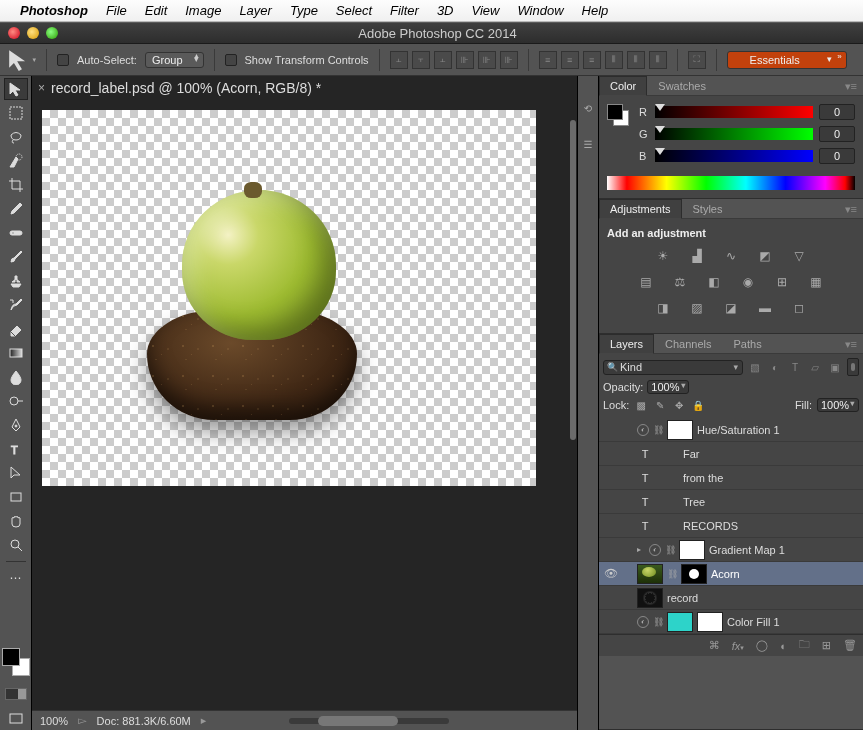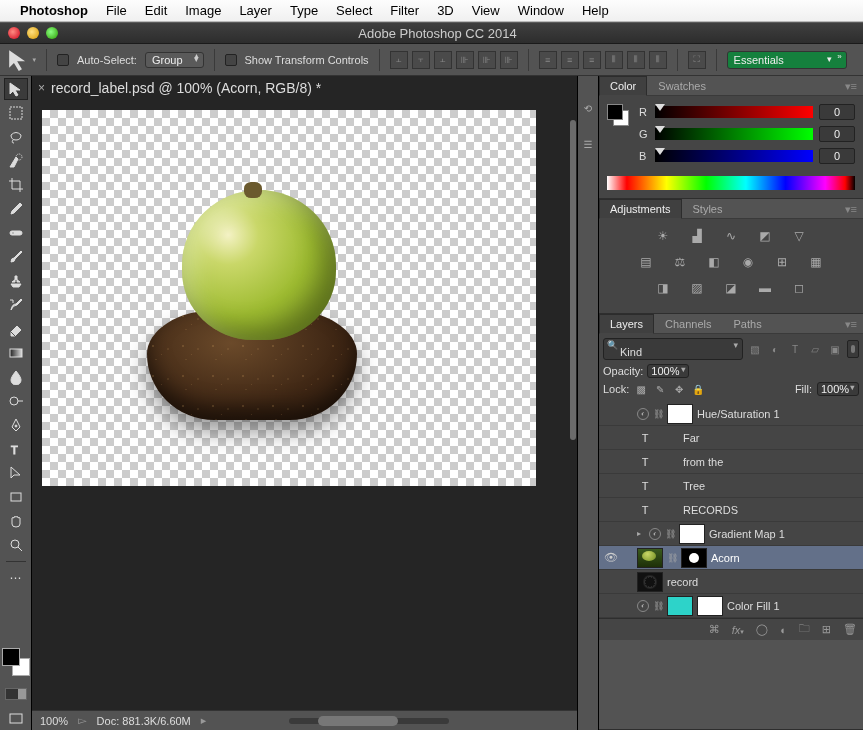--- a/index.html
+++ b/index.html
@@ -1,19 +1,19 @@
 <!DOCTYPE html>
 <html><head>
 <meta charset="utf-8">
 <style>
 * { margin:0; padding:0; box-sizing:border-box; font-family:"Lucida Grande","Helvetica Neue",Arial,sans-serif; font-size:11px; -webkit-font-smoothing:antialiased; }
 body { background:#4b4b4b; width:863px; height:730px; overflow:hidden; color:#ddd; user-select:none; }
 
 
-.menubar { height:22px; background:linear-gradient(#fdfdfd,#f0f0f0); display:flex; align-items:center; padding:0 8px; border-bottom:1px solid #b9b9b9; }
+.menubar { height:22px; background:linear-gradient(#fdfdfd,#f0f0f0); display:flex; align-items:center; padding:0 8px; border-bottom:1px solid #b9b9b9;font-style:italic; }
 .apple { font-size:15px; color:#000; margin-right:12px; }
 .menubar span.mi { color:#000; font-size:13px; margin-right:18px; }
 .menubar span.mi.bold { font-weight:bold; }
 
 
 .titlebar { height:22px; background:linear-gradient(#3f3f3f,#2d2d2d); display:flex; align-items:center; position:relative; border-top:1px solid #5a5a5a; border-bottom:1px solid #1a1a1a; }
 .traffic { display:flex; gap:7px; margin-left:8px; }
 .traffic div { width:12px; height:12px; border-radius:50%; }
 .tl-close{background:radial-gradient(circle at 40% 40%,#ff8b82,#d0021b);} .tl-min{background:radial-gradient(circle at 40% 40%,#ffe083,#d99a00);} .tl-max{background:radial-gradient(circle at 40% 40%,#8bff82,#2a9b00);}
 .titlebar .title { position:absolute; left:12px; right:0; text-align:center; color:#ccc; font-size:13px; pointer-events:none; }
@@ -22,21 +22,21 @@
 .optbar { height:32px; background:#535353; border-bottom:1px solid #333; display:flex; align-items:center; padding:0 6px; gap:8px; }
 .opt-toolicon { width:30px; height:22px; display:flex; align-items:center; justify-content:center; }
 .chk { width:12px; height:12px; border:1px solid #222; background:#444; border-radius:2px; }
 .opt-label { color:#ddd; }
 .select { background:#5a5a5a; border:1px solid #333; border-radius:3px; padding:1px 20px 1px 6px; position:relative; color:#eee; }
 .select::after { content:"▾"; position:absolute; right:4px; top:1px; font-size:9px; color:#ccc; }
 .select.dbl::before{content:"▴";position:absolute;right:4px;top:-2px;font-size:8px;color:#ccc;}
 .divider { width:1px; height:22px; background:#3a3a3a; margin:0 2px; }
 .align-icons { display:flex; gap:4px; }
 .ai { width:18px; height:18px; background:#4a4a4a; border:1px solid #333; display:flex; align-items:center; justify-content:center; color:#888; font-size:9px; }
-.ess { background:#15803d; border:1px solid #333; border-radius:3px; padding:2px 22px 2px 6px; position:relative; color:#eee; min-width:120px; }
+.ess { background:#c2410c; border:1px solid #333; border-radius:3px; padding:2px 22px 2px 22px; position:relative; color:#eee; min-width:120px; }
 .ess::after { content:"▾"; position:absolute; right:14px; top:2px; font-size:9px; }
 .ess .double { position:absolute; right:4px; top:2px; font-size:8px; line-height:6px; }
 
 
 .app { display:flex; height:654px; }
 .toolbar { width:32px; background:#535353; border-right:1px solid #000; padding-top:2px; display:flex; flex-direction:column; align-items:center; gap:2px; }
 .tool { width:24px; height:22px; display:flex; align-items:center; justify-content:center; color:#ddd; border:1px solid transparent; position:relative; }
 .tool svg{width:16px;height:16px;fill:#ddd;stroke:#ddd;}
 .tool.sel { background:#3b3b3b; border:1px solid #222; }
 .swatches { margin-top:auto; margin-bottom:10px; width:28px; height:28px; position:relative; }
@@ -89,21 +89,21 @@
 .slider .thumb{position:absolute;left:0;top:-2px;width:0;height:0;border-left:5px solid transparent;border-right:5px solid transparent;border-top:7px solid #ddd;}
 .nbox{width:36px;height:16px;background:#3a3a3a;border:1px solid #222;color:#eee;text-align:center;line-height:14px;border-radius:2px;}
 .spectrum{height:14px;background:linear-gradient(to right,#fff 0%,#ff0000 8%,#ffff00 24%,#00ff00 40%,#00ffff 56%,#0000ff 72%,#ff00ff 88%,#ff0000 96%,#000 100%);margin-top:6px;}
 
 .adj-title{color:#eee;font-weight:bold;margin-bottom:8px;}
 .adj-row{display:flex;justify-content:center;gap:16px;margin-bottom:8px;}
 .adj-row .ic{width:18px;height:18px;color:#aaa;display:flex;align-items:center;justify-content:center;font-size:12px;}
 
 .layers-controls{padding:4px 4px 2px;background:#454545;}
 .lc-row{display:flex;align-items:center;gap:4px;margin-bottom:4px;}
-.filter{flex:1;background:#3a3a3a;border:1px solid #222;border-radius:3px;padding:7px 18px 1px 16px;color:#ddd;position:relative;}
+.filter{flex:1;background:#3a3a3a;border:1px solid #222;border-radius:3px;padding:0 18px 1px 16px;color:#ddd;position:relative;}
 .filter::before{content:"🔍";position:absolute;left:3px;top:1px;font-size:9px;}
 .filter::after{content:"▾";position:absolute;right:4px;top:1px;font-size:9px;color:#aaa;}
 .ftoggle{width:12px;height:18px;background:#3a3a3a;border:1px solid #222;border-radius:2px;display:flex;align-items:center;justify-content:center;}
 .ftoggle::after{content:"";width:4px;height:8px;background:#777;border-radius:2px;}
 .blend{flex:1;background:#3a3a3a;border:1px solid #222;border-radius:3px;padding:1px 18px 1px 6px;color:#ddd;position:relative;}
 .blend::after{content:"▾";position:absolute;right:4px;top:1px;font-size:9px;}
 .op-label{color:#ddd;}
 .pct{width:42px;background:#3a3a3a;border:1px solid #222;border-radius:3px;padding:0 12px 0 3px;position:relative;color:#eee;text-align:right;}
 .pct::after{content:"▸";position:absolute;right:2px;top:0;font-size:9px;color:#aaa;transform:rotate(90deg);}
 .lock-row{display:flex;align-items:center;gap:5px;}
@@ -400,20 +400,21 @@
       </div>
     </div>
 
     <div class="panel">
       <div class="panel-tabs">
         <div class="ptab active">Adjustments</div>
         <div class="ptab">Styles</div>
         <div class="menu">▾≡</div>
       </div>
       <div class="panel-body">
+        <div class="adj-title">Add an adjustment</div>
         <div class="adj-row">
           <div class="ic">☀</div>
           <div class="ic">▟</div>
           <div class="ic">∿</div>
           <div class="ic">◩</div>
           <div class="ic">▽</div>
         </div>
         <div class="adj-row">
           <div class="ic">▤</div>
           <div class="ic">⚖</div>

